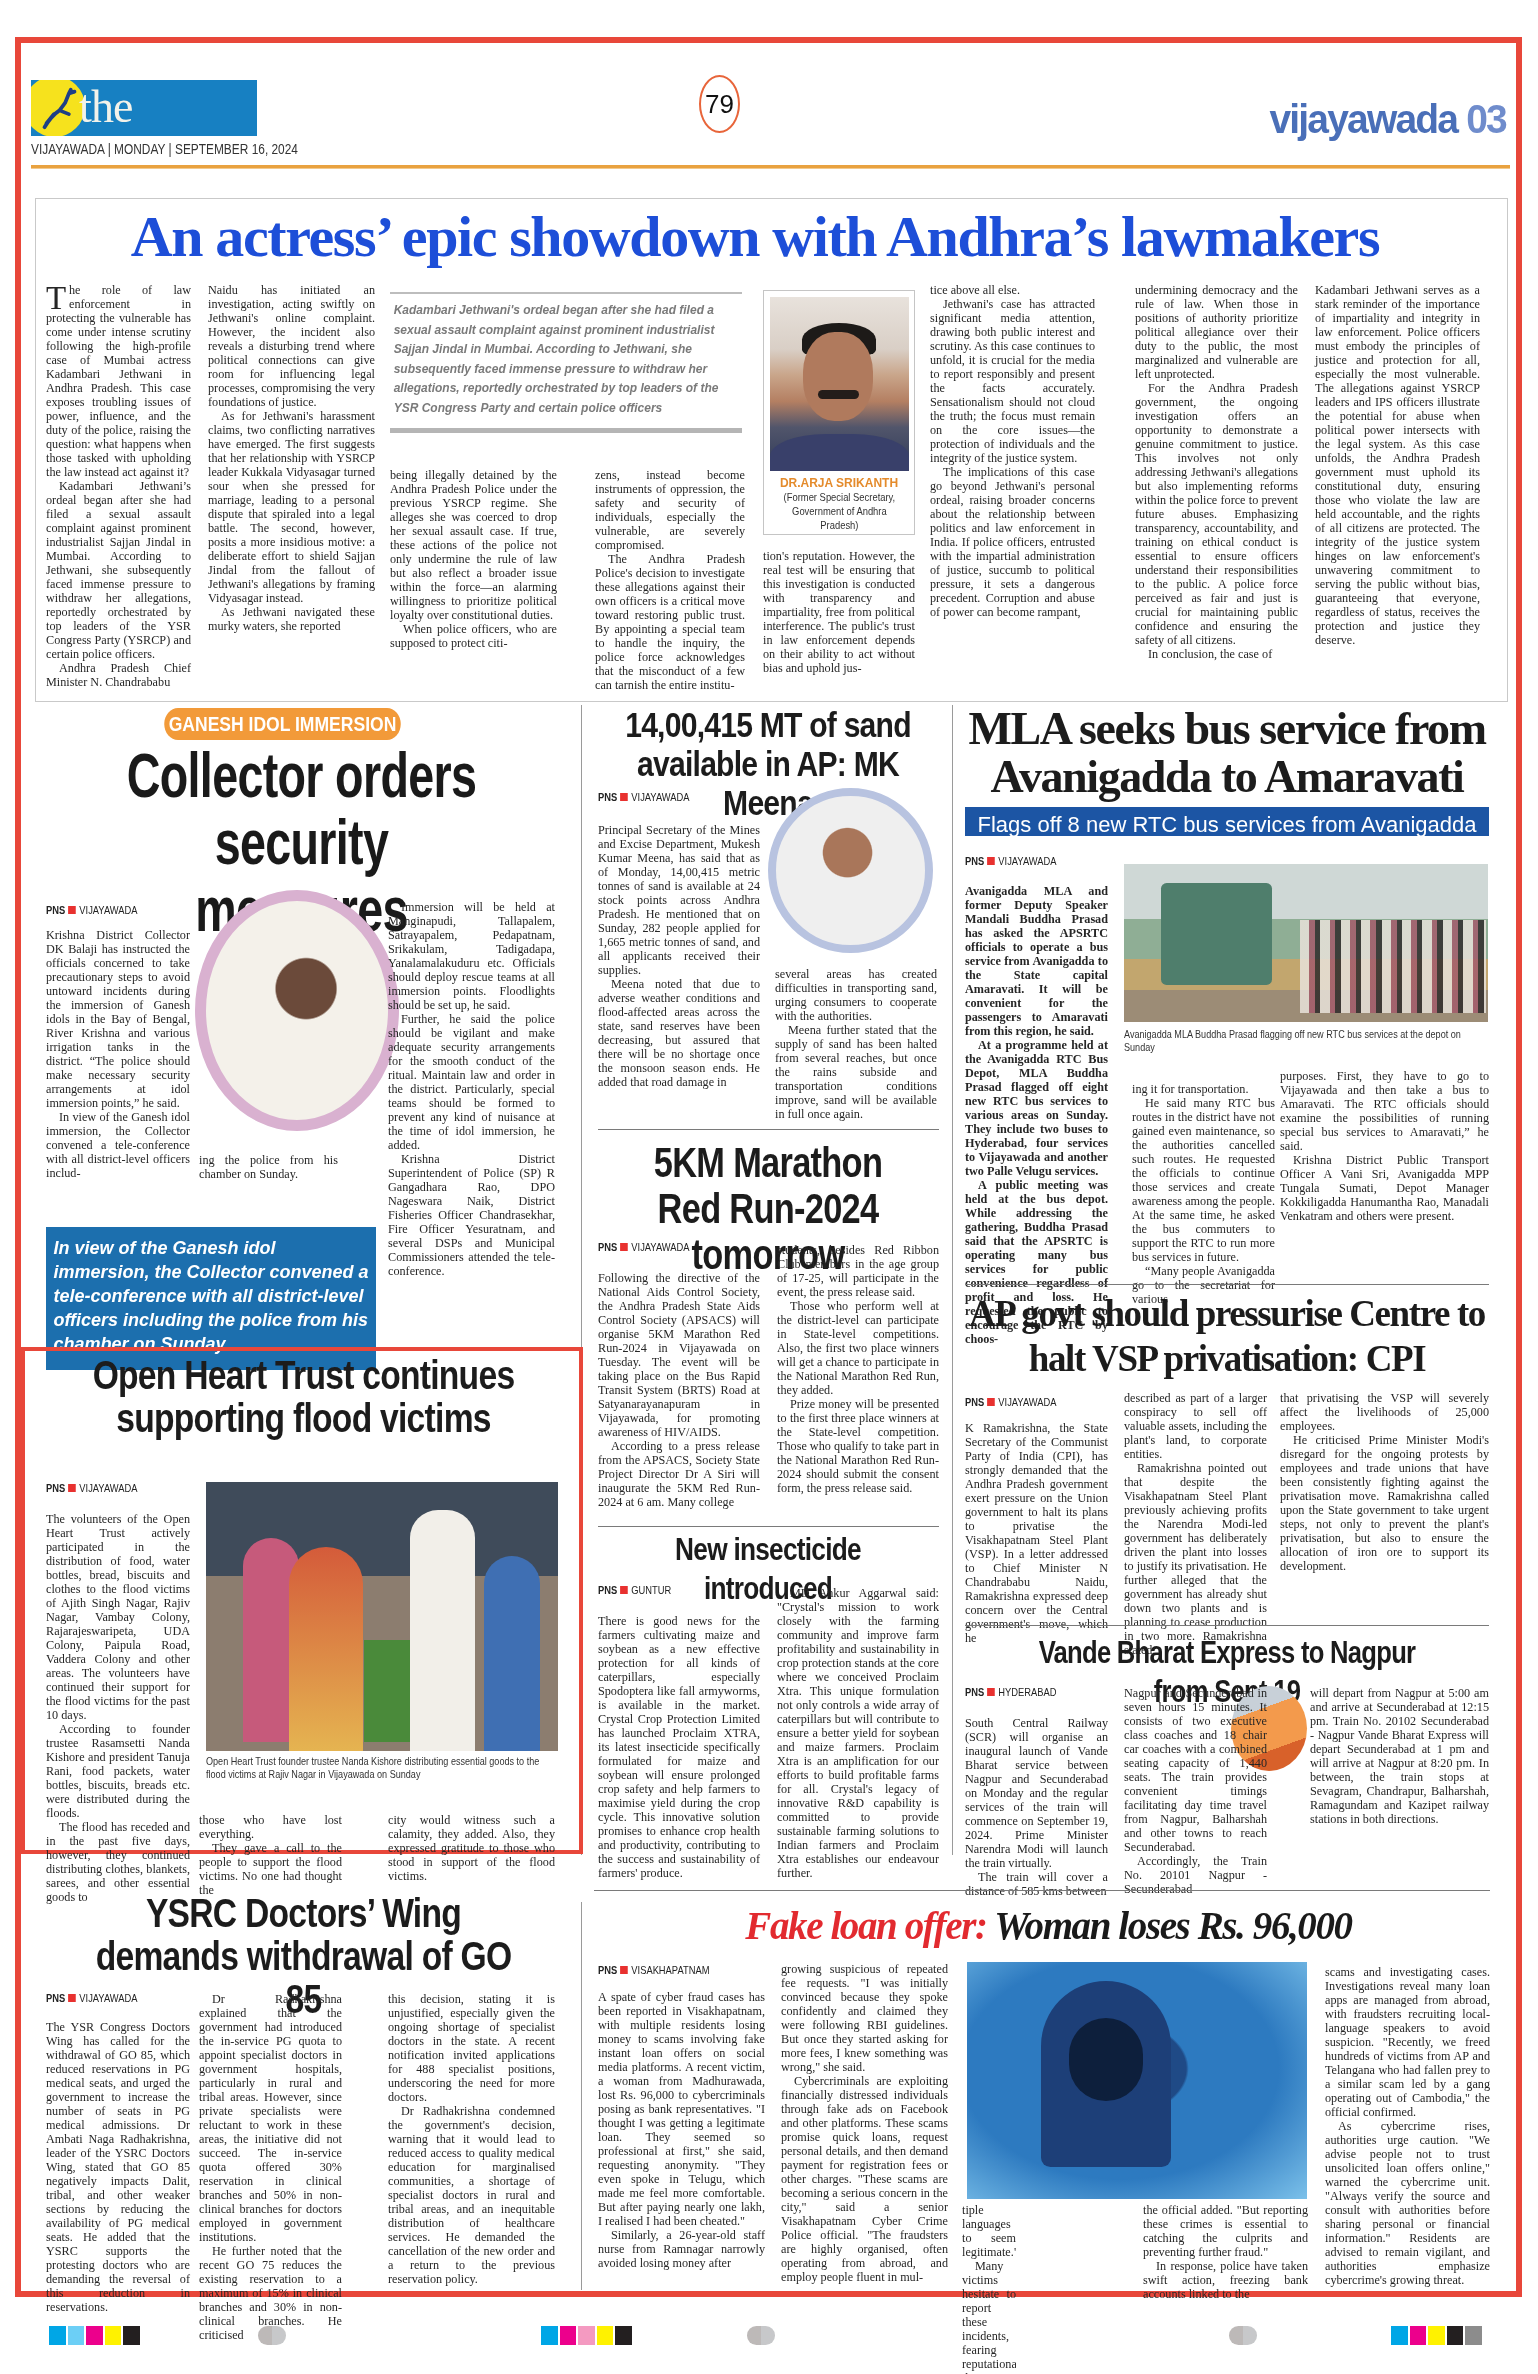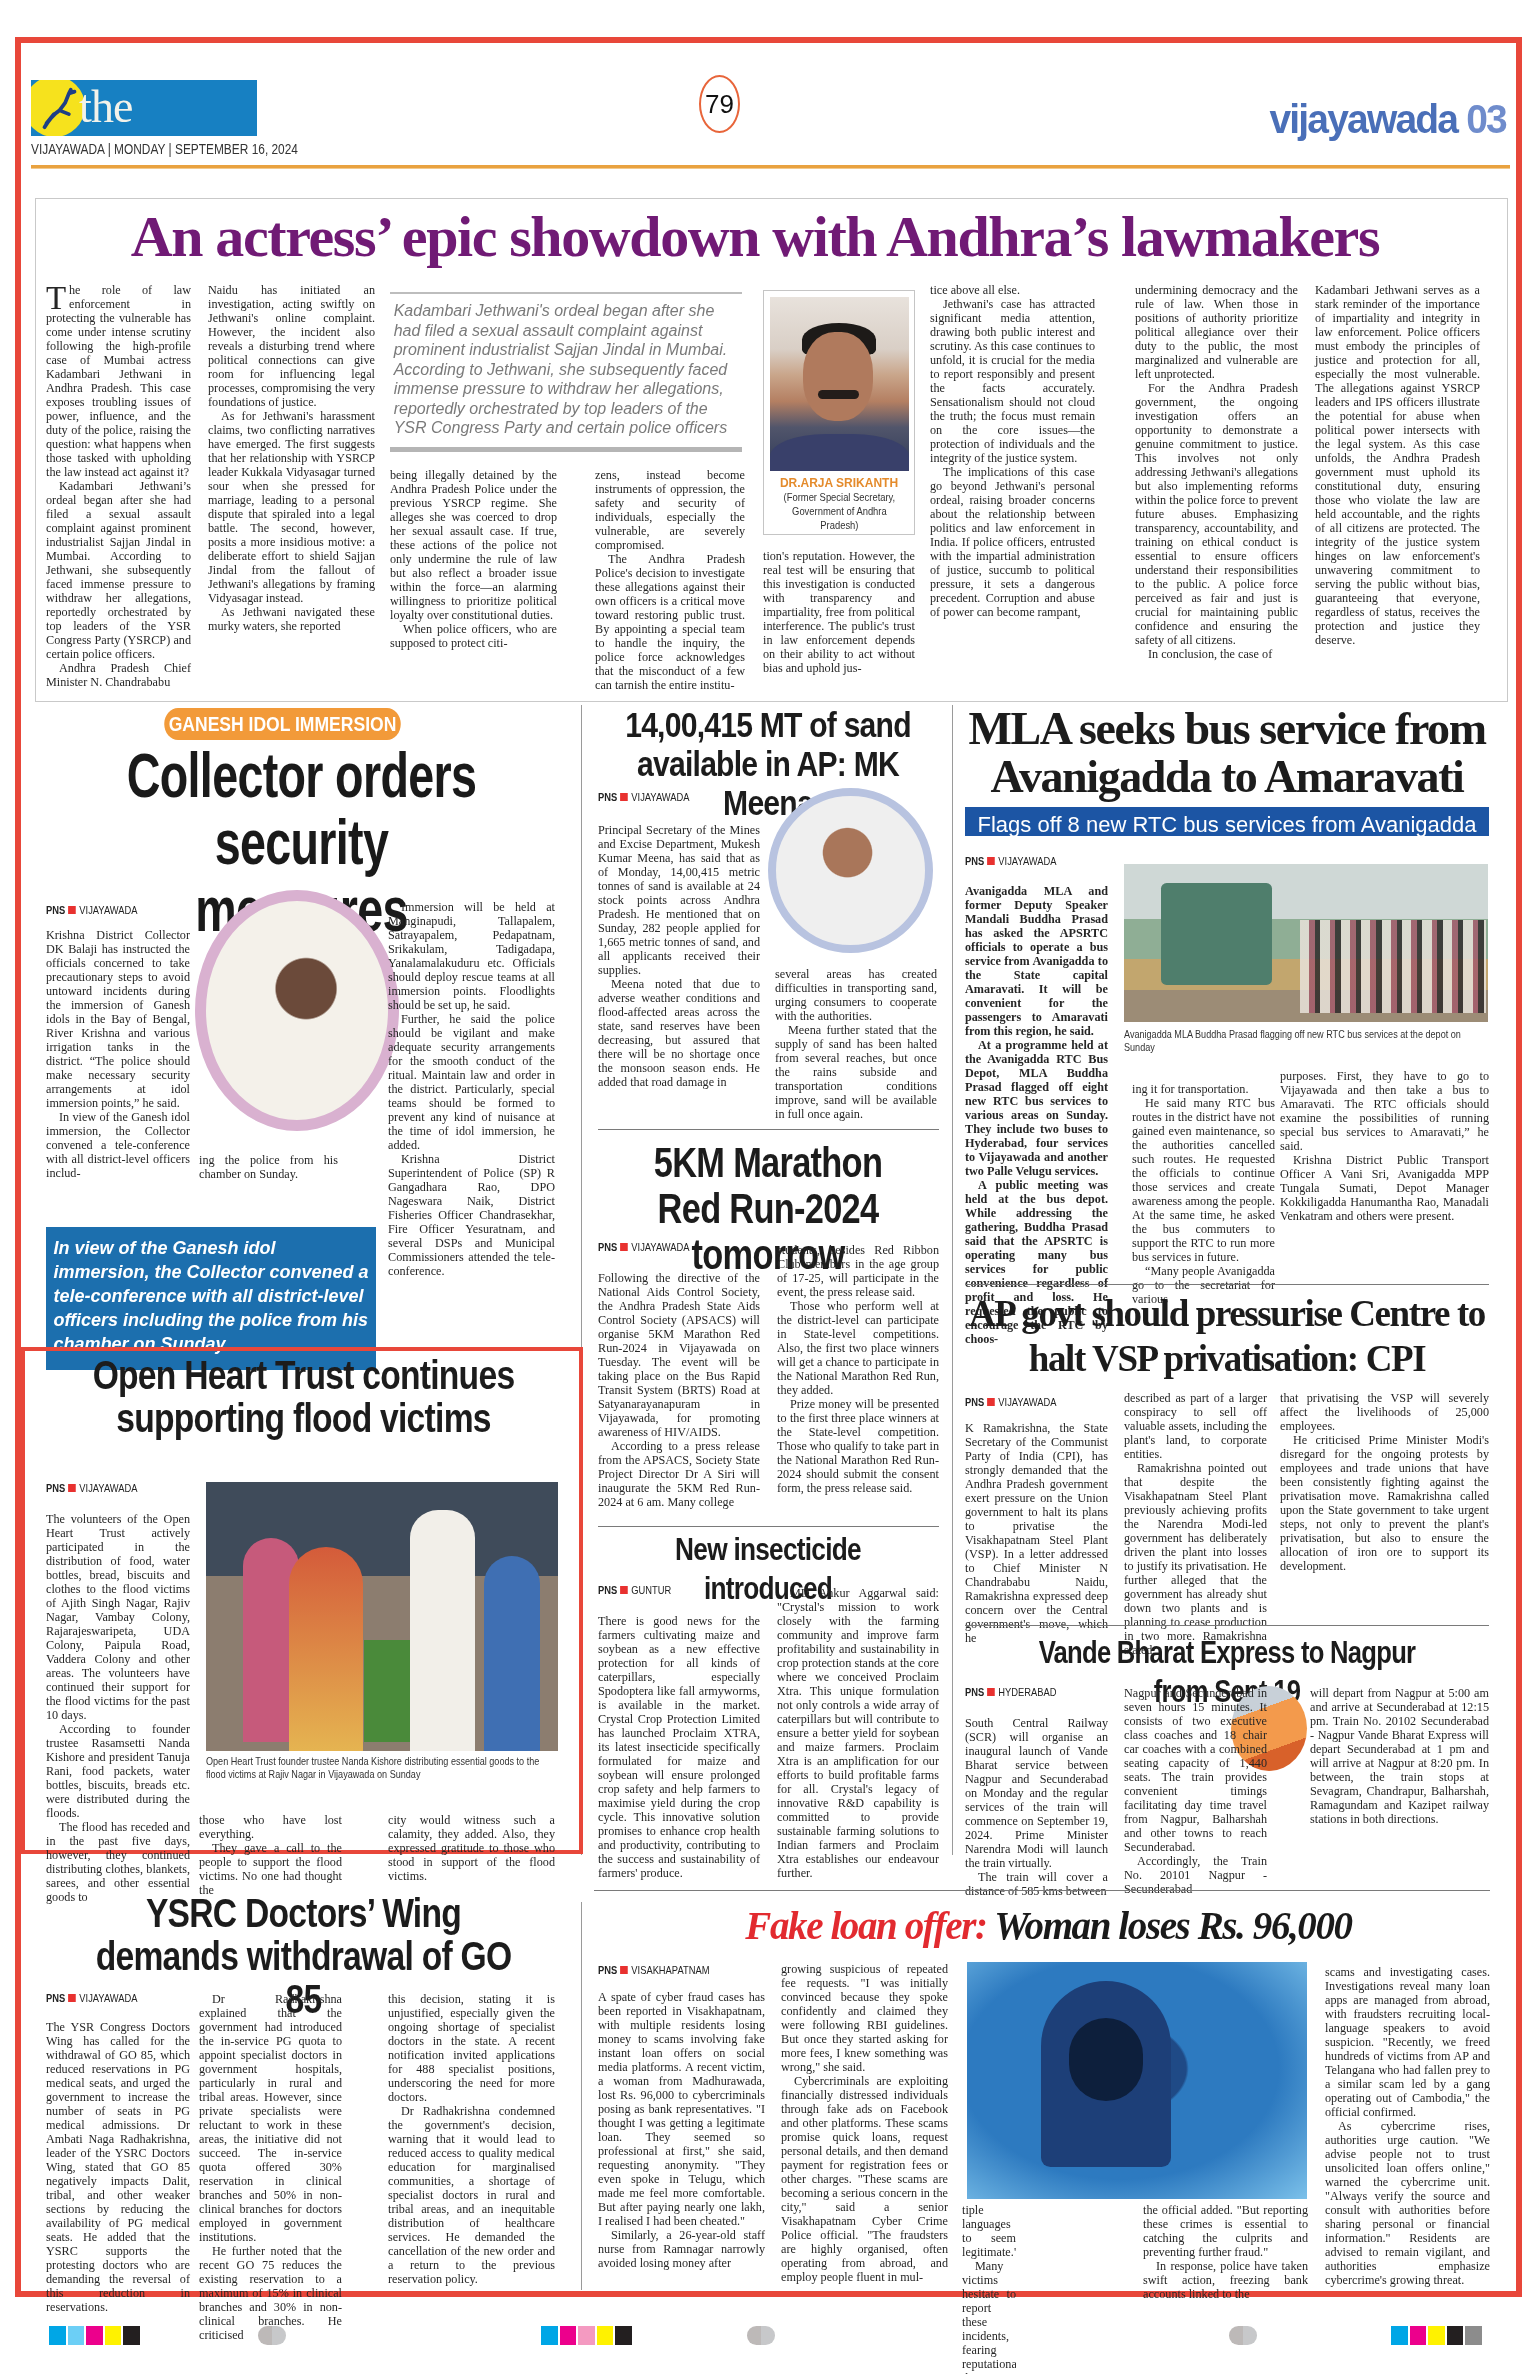--- a/index.html
+++ b/index.html
@@ -8,26 +8,26 @@
 .masthead{position:absolute;left:31px;top:80px;width:226px;height:56px;background:#1780c2;overflow:hidden}
 .sun{position:absolute;left:-7.4px;top:-3.7px;width:61px;height:61px;border-radius:50%;background:#f6e21d}
 .deer{position:absolute;left:5.6px;top:5.6px;width:45px;height:45px}
 .logo-text{position:absolute;left:48px;top:1.9px;font-family:"Liberation Serif",serif;font-size:46px;color:#f2f2ea;letter-spacing:-0.9px;line-height:50px}
 .dateline{position:absolute;left:31px;top:141px;font-family:"Liberation Sans",sans-serif;font-size:14px;color:#333;transform:scaleX(.85);transform-origin:left}
 .pagebadge{position:absolute;left:699px;top:75px;width:41px;height:58px;border:2.8px solid #e8653a;border-radius:50%;display:flex;align-items:center;justify-content:center;font-family:"Liberation Sans",sans-serif;font-size:26px;color:#111}
 .section{position:absolute;right:33px;top:96px;font-family:"Liberation Sans",sans-serif;font-weight:bold;font-size:41px;color:#4a6fb8;letter-spacing:-1.9px;transform:scaleX(.95);transform-origin:right}
 .section .num{color:#6f8ccc}
 .rule-orange{position:absolute;left:31px;top:165px;width:1479px;height:3.7px;background:#e9a23f;border-bottom:0.9px solid #f3c98c}
 .box-top{position:absolute;left:35px;top:198px;width:1473px;height:504px;border:1.9px solid #c9c9c9}
-.h1{position:absolute;left:35px;top:204px;width:1440px;text-align:center;font-family:"Liberation Serif",serif;font-size:58px;letter-spacing:-1.4px;color:#701a75;line-height:65px}
+.h1{position:absolute;left:35px;top:204px;width:1440px;text-align:center;font-family:"Liberation Serif",serif;font-size:58px;letter-spacing:-1.4px;color:#1d4ed8;line-height:65px}
 .col{position:absolute;font-size:12.2px;line-height:14px;text-align:justify;color:#262626}
 .col p{text-indent:13px}
 .col p.ni{text-indent:0}
 .dropcap{float:left;font-size:33px;line-height:26px;margin:1.9px 2.8px 0 0}
-.pull{position:absolute;left:390px;top:292px;width:352px;border-top:2.8px solid #bdbdbd;border-bottom:5.6px solid #b5b5b5;padding:7.4px 3.7px 9.3px;font-family:"Liberation Sans",sans-serif;font-weight:normal;font-style:italic;font-size:16px;line-height:19.5px;color:#7a7a7a}
+.pull{position:absolute;left:390px;top:292px;width:352px;border-top:2.8px solid #bdbdbd;border-bottom:5.6px solid #b5b5b5;padding:7.4px 3.7px 9.3px;font-family:"Liberation Sans",sans-serif;font-weight:bold;font-style:italic;font-size:12px;line-height:19.5px;color:#7a7a7a}
 .author-box{position:absolute;left:763px;top:290px;width:152px;height:245px;border:0.9px solid #c5c5c5;padding:5.6px}
 .author-photo{width:139px;height:174px;background:linear-gradient(180deg,#e8e2dc 0%,#d9cfc6 30%,#c9a58a 45%,#b47f62 60%,#51556b 75%,#2f3a58 100%);position:relative;overflow:hidden}
 .author-photo .face{position:absolute;left:33px;top:35px;width:70px;height:89px;border-radius:45%;background:#b07a5d}
 .author-photo .hair{position:absolute;left:32px;top:26px;width:74px;height:33px;border-radius:50% 50% 20% 20%;background:#1d1a18}
 .author-photo .stache{position:absolute;left:48px;top:93px;width:41px;height:9.3px;border-radius:5.6px;background:#231d1a}
 .author-photo .suit{position:absolute;left:0;top:137px;width:139px;height:56px;background:#39406a;border-radius:40% 40% 0 0}
 .author-name{text-align:center;font-family:"Liberation Sans",sans-serif;font-weight:bold;font-size:12px;color:#e48b2c;margin-top:5.6px}
 .author-title{text-align:center;font-family:"Liberation Sans",sans-serif;font-size:10.7px;color:#333;line-height:14px;transform:scaleX(.88)}
 .vline{position:absolute;width:0.9px;background:#9a9a9a}
 .hline{position:absolute;height:0.9px;background:#7a7a7a}

